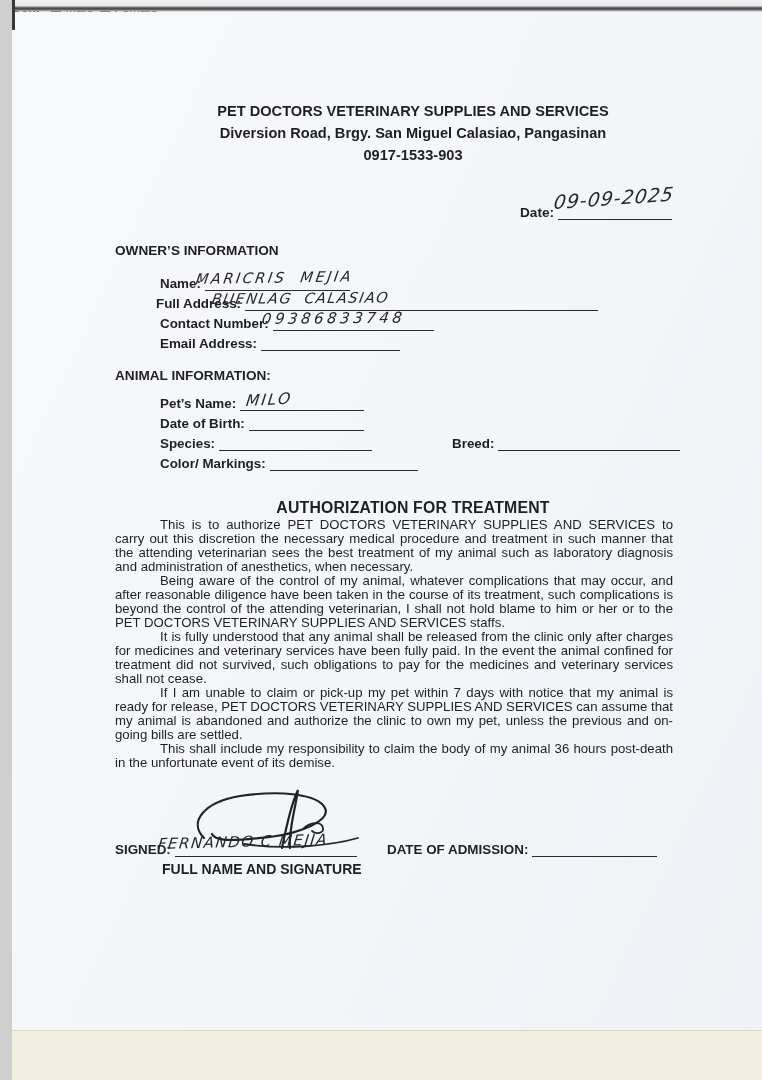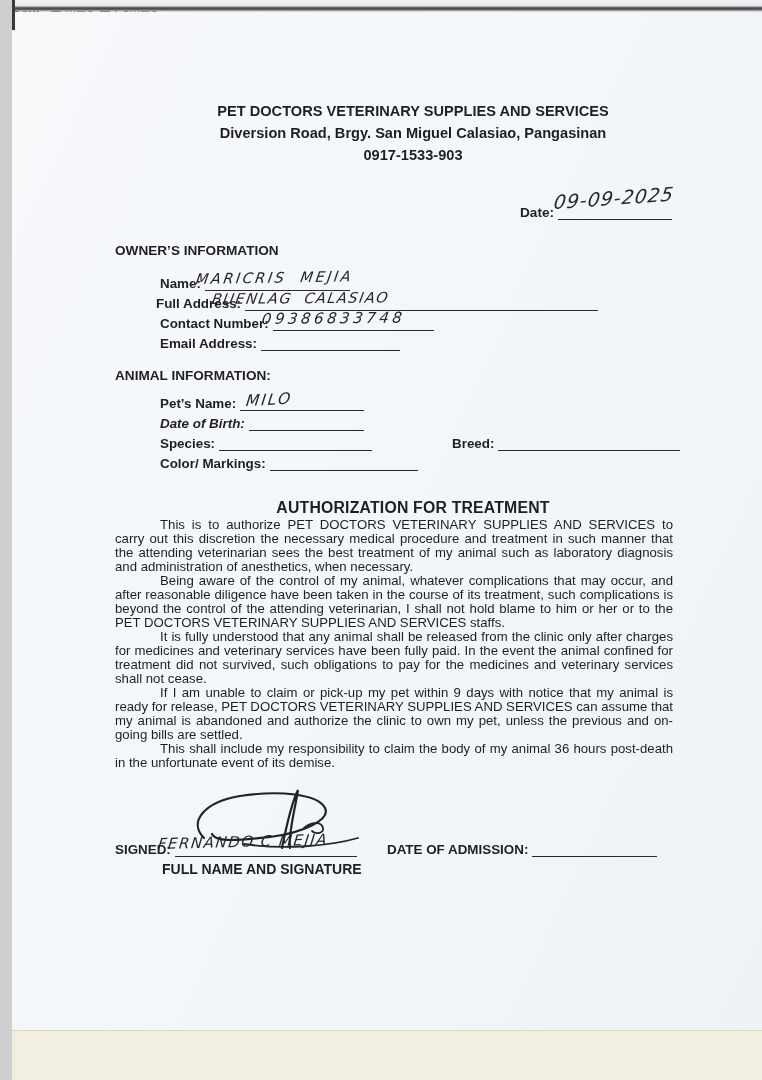--- a/index.html
+++ b/index.html
@@ -18,21 +18,21 @@
   .sec-heading{position:absolute;font-weight:bold;font-size:13.6px;}
   .row{position:absolute;display:flex;align-items:flex-end;font-size:13.4px;}
   .row .lbl{font-weight:bold;white-space:nowrap;padding-right:4px;}
   .uline{flex:1;border-bottom:1.4px solid #2b2b2f;height:14px;}
   .r-date{left:508px;top:205px;width:152px;font-size:13.6px;}
   .r-name{left:148px;top:276px;width:190px;}
   .r-address{left:144px;top:296px;width:442px;align-items:flex-end;}
   .r-contact{left:148px;top:316px;width:274px;}
   .r-email{left:148px;top:336px;width:240px;}
   .r-pet{left:148px;top:396px;width:204px;}
-  .r-dob{left:148px;top:416px;width:204px;font-style:italic;}
+  .r-dob{left:148px;top:416px;width:204px;}
   .r-species{left:148px;top:436px;width:212px;align-items:flex-end;}
   .r-color{left:148px;top:456px;width:258px;}
   .r-breed{left:400px;top:436px;width:228px;padding-left:40px;}
   .r-sex{left:400px;top:396px;display:flex;align-items:center;font-size:13.4px;}
   .r-sex .lbl{font-weight:bold;padding-right:5px;}
   .cbx{display:inline-block;width:8px;height:8px;border:1.2px solid #4a4a4e;
         margin:0 4px 1px 6px;background:transparent;}
   .opt{font-size:13.2px;}
   .body-text{position:absolute;left:103px;top:518px;width:558px;
         font-size:13.2px;line-height:14px;text-align:justify;}
@@ -129,21 +129,21 @@
     <span class="lbl">Color/ Markings:</span>
     <span class="uline"></span>
   </div>
 
   <div class="auth-title">AUTHORIZATION FOR TREATMENT</div>
 
   <div class="body-text">
     <p>This is to authorize PET DOCTORS VETERINARY SUPPLIES AND SERVICES to carry out this discretion the necessary medical procedure and treatment in such manner that the attending veterinarian sees the best treatment of my animal such as laboratory diagnosis and administration of anesthetics, when necessary.</p>
     <p>Being aware of the control of my animal, whatever complications that may occur, and after reasonable diligence have been taken in the course of its treatment, such complications is beyond the control of the attending veterinarian, I shall not hold blame to him or her or to the PET DOCTORS VETERINARY SUPPLIES AND SERVICES staffs.</p>
     <p>It is fully understood that any animal shall be released from the clinic only after charges for medicines and veterinary services have been fully paid. In the event the animal confined for treatment did not survived, such obligations to pay for the medicines and veterinary services shall not cease.</p>
-    <p>If I am unable to claim or pick-up my pet within 9 days with notice that my animal is ready for release, PET DOCTORS VETERINARY SUPPLIES AND SERVICES can assume that my animal is abandoned and authorize the clinic to own my pet, unless the previous and on-going bills are settled.</p>
+    <p>If I am unable to claim or pick-up my pet within 7 days with notice that my animal is ready for release, PET DOCTORS VETERINARY SUPPLIES AND SERVICES can assume that my animal is abandoned and authorize the clinic to own my pet, unless the previous and on-going bills are settled.</p>
     <p>This shall include my responsibility to claim the body of my animal 36 hours post-death in the unfortunate event of its demise.</p>
   </div>
 
   <svg class="sig-svg" viewBox="0 0 176 62">
     <path d="M20,50 C4,34 20,14 56,8 C96,2 134,6 141,20 C147,32 118,45 86,49 C58,52 32,55 28,46" fill="none" stroke="#232327" stroke-width="2.2" stroke-linecap="round"></path>
     <path d="M98,60 C102,40 108,14 114,2 C111,22 104,46 106,60" fill="none" stroke="#232327" stroke-width="2.2" stroke-linecap="round"></path>
     <path d="M120,40 C128,33 138,34 139,40 C140,45 132,47 128,43" fill="none" stroke="#232327" stroke-width="1.8" stroke-linecap="round"></path>
     <path d="M60,56 C100,62 146,58 174,50" fill="none" stroke="#232327" stroke-width="1.8" stroke-linecap="round"></path>
   </svg>
 

